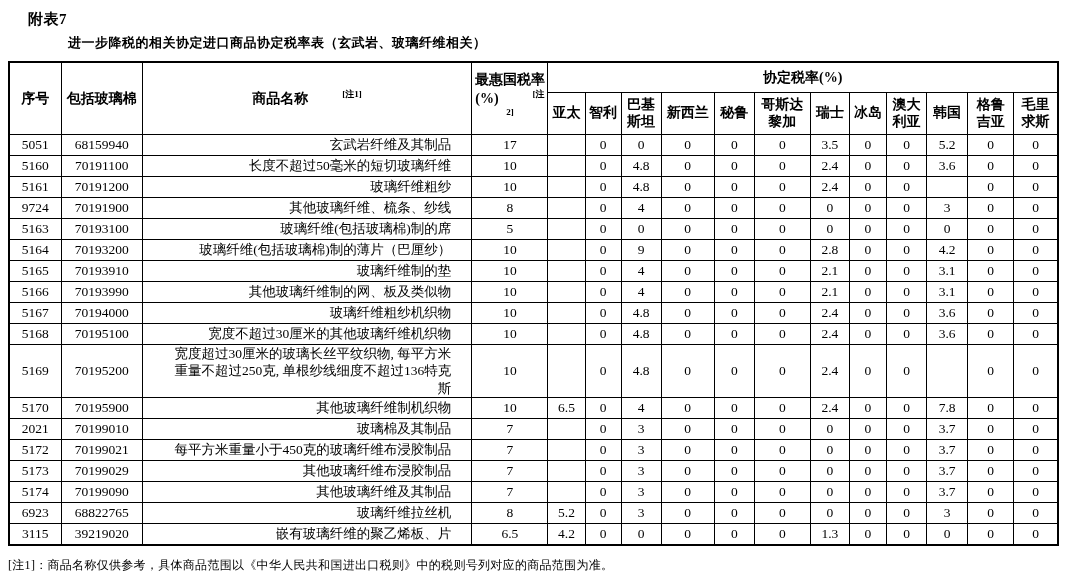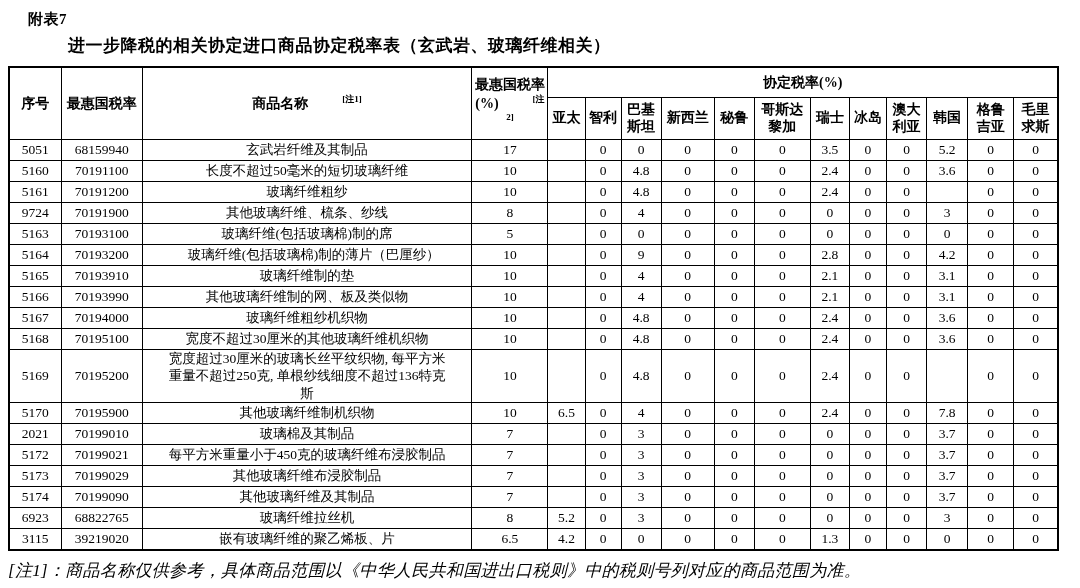--- a/index.html
+++ b/index.html
@@ -5,44 +5,44 @@
   html,body { margin:0; padding:0; }
   body {
     width:1080px; height:588px; background:#ffffff; color:#000;
     font-family:"Liberation Serif","DejaVu Serif",serif;
     overflow:hidden;
   }
   .title {
     font-weight:bold; font-size:15px; margin:10px 0 5px 28px; letter-spacing:0.5px;
   }
   .subtitle {
-    font-weight:bold; font-size:17px; margin:0 0 0 68px; letter-spacing:0.5px;
+    font-weight:bold; font-size:13px; margin:0 0 0 68px; letter-spacing:0.5px;
   }
   table.tariff {
     border-collapse:collapse; table-layout:fixed;
     margin:9px 0 0 8px; width:1051px;
     border:2px solid #000;
   }
   .tariff th, .tariff td {
     border:1px solid #000; overflow:hidden; box-sizing:border-box;
   }
   .tariff thead th {
     font-weight:bold; font-size:14px; text-align:center; vertical-align:middle;
     padding:1px 2px; line-height:1.25;
   }
   .tariff thead tr.agree-row th.agree { height:30px; }
   .tariff thead tr.country-row th { height:42px; }
   .tariff tbody td {
     font-size:13.5px; height:21px; text-align:center; vertical-align:middle;
     padding:0 2px; line-height:1.3;
   }
-  .tariff tbody td.name { text-align:center; padding:0 20px; }
+  .tariff tbody td.name { text-align:right; padding:0 20px; }
   sup.note { font-size:9px; font-weight:bold; vertical-align:super;padding-left:34px; }
   .footnotes {
-    margin:11px 0 0 8px; font-size:17px; line-height:17px; letter-spacing:0.3px;font-style:italic;
+    margin:11px 0 0 8px; font-size:12px; line-height:17px; letter-spacing:0.3px;
   }
 </style>
 </head>
 <body>
 
 <div class="title">附表7</div>
 <div class="subtitle">进一步降税的相关协定进口商品协定税率表（玄武岩、玻璃纤维相关）</div>
 
 <table class="tariff">
   <colgroup>
@@ -59,21 +59,21 @@
       <col style="width:39px">
       <col style="width:37px">
     <col style="width:40px">
       <col style="width:41px">
       <col style="width:46px">
       <col style="width:44px">
   </colgroup>
   <thead>
     <tr class="agree-row">
       <th rowspan="2">序号</th>
-      <th rowspan="2">最惠国税率</th>
+      <th rowspan="2">包括玻璃棉</th>
       <th rowspan="2"><span>商品名称</span><sup class="note">[注1]</sup></th>
       <th rowspan="2"><span>最惠国税率(%)</span><sup class="note">[注2]</sup></th>
       <th colspan="12" class="agree">协定税率(%)</th>
     </tr>
     <tr class="country-row" id="country-row">
         <th>亚太</th>
         <th>智利</th>
         <th>巴基斯坦</th>
         <th>新西兰</th>
         <th>秘鲁</th>

